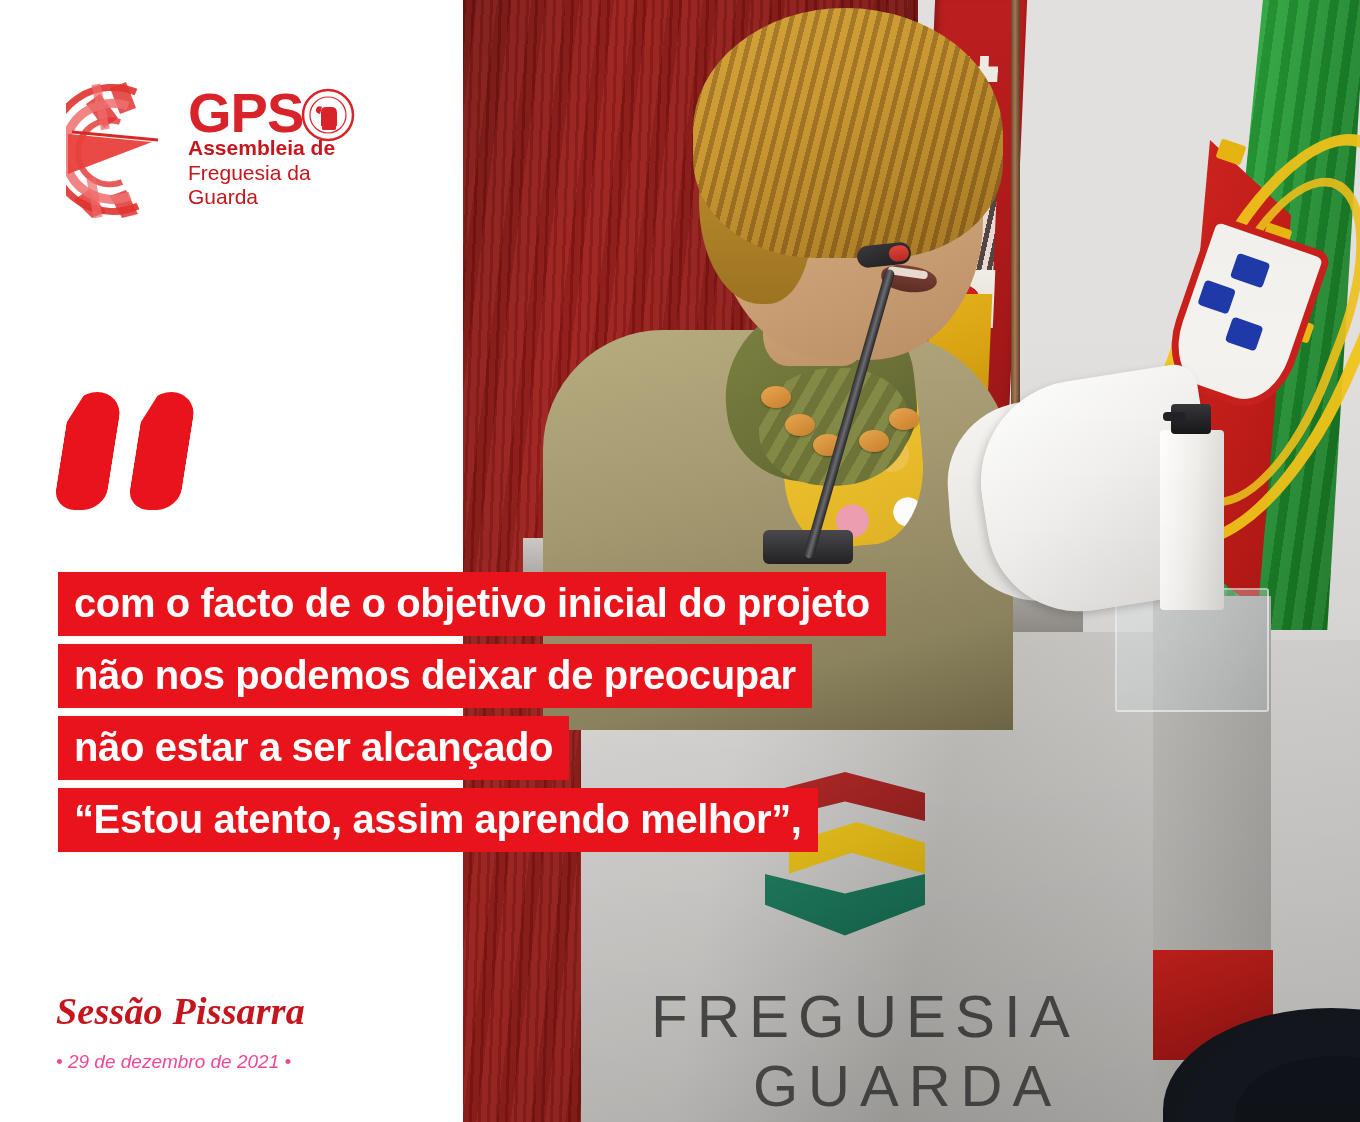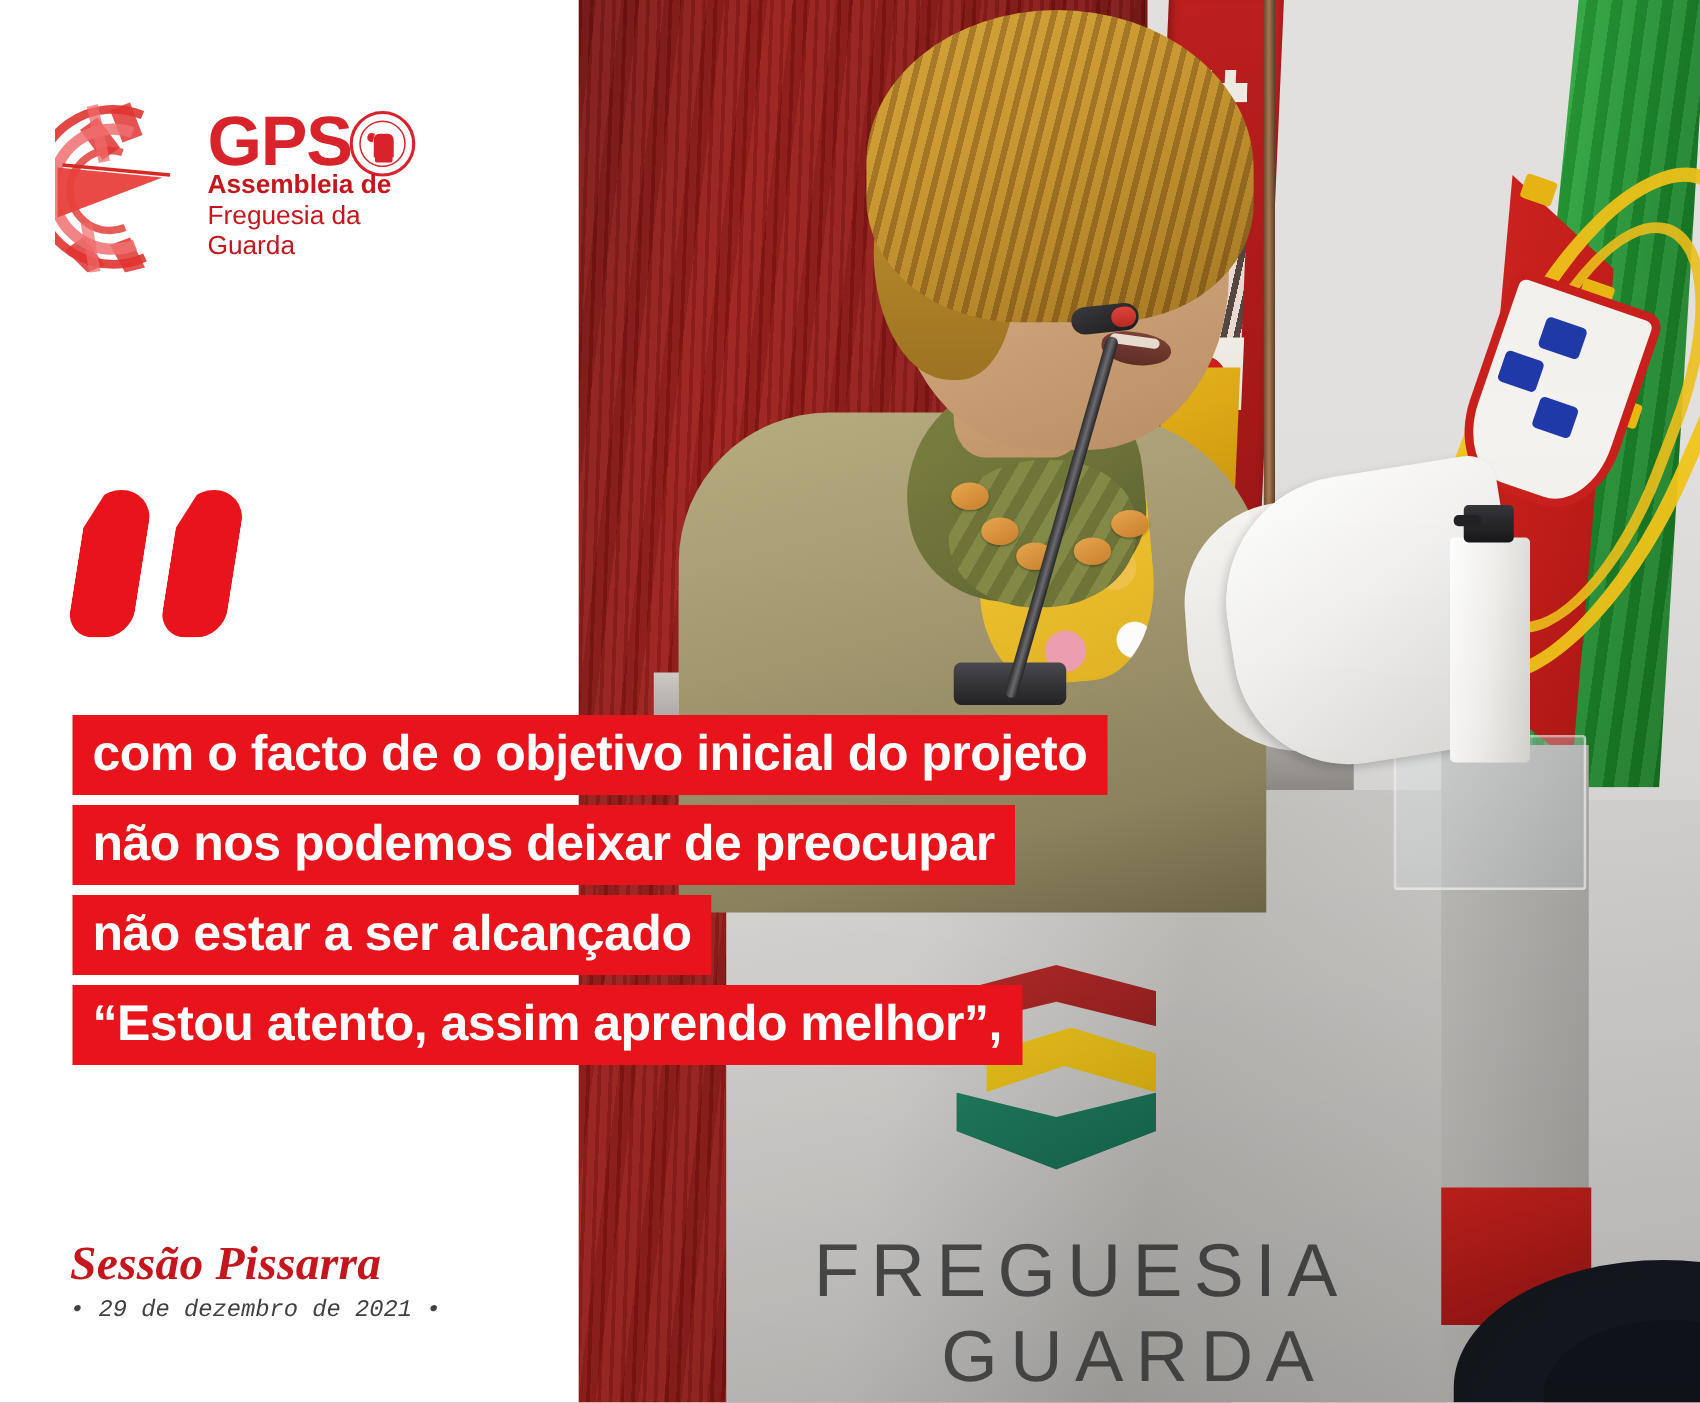--- a/index.html
+++ b/index.html
@@ -175,42 +175,42 @@
      border-radius:56% 54% 0 0;}
   .silho2{position:absolute;left:772px;top:1056px;width:200px;height:120px;background:#10141a;border-radius:50% 50% 0 0;}
   .redpatch{position:absolute;left:690px;top:950px;width:120px;height:110px;
      background:linear-gradient(160deg,#c2201c,#8d1311);}
 
   
   .grade{position:absolute;inset:0;pointer-events:none;
      background:linear-gradient(180deg,rgba(0,0,0,.03) 0%,rgba(0,0,0,0) 30%,rgba(0,0,0,.06) 100%);}
 
   
-  #logo{position:absolute;left:44px;top:78px;width:320px;height:140px;}
+  #logo{position:absolute;left:66px;top:78px;width:320px;height:140px;}
   .logo-mark{position:absolute;left:0;top:0;width:118px;height:140px;}
   .quote-mark{position:absolute;left:62px;top:392px;width:150px;height:122px;}
   .qm{position:absolute;top:0;width:52px;height:118px;background:#e8131b;
       border-radius:26px 26px 22px 22px;
       clip-path:polygon(28% 0,100% 0,100% 100%,0 100%,0 26%);
       transform:skewX(-9deg);}
   .qm1{left:0;} .qm2{left:74px;}
 
   .quote-block{position:absolute;left:58px;top:572px;}
   .qline{display:inline-block;background:#e8131b;color:#ffffff;
      font-family:"Liberation Sans",sans-serif;font-weight:bold;font-size:40px;line-height:1.0;
      padding:11px 16px 13px 16px;white-space:nowrap;letter-spacing:-.4px;}
   .qrow{margin-bottom:8px;}
 
   .attrib{position:absolute;left:56px;top:992px;}
   .attrib .nm{font-family:"Liberation Serif",serif;font-style:italic;font-weight:bold;
      font-size:38px;color:#c4161c;letter-spacing:.2px;line-height:1.05;}
   .attrib .s1{font-family:"Liberation Sans",sans-serif;font-style:italic;font-weight:bold;
      font-size:20px;color:#c4161c;margin-top:5px;}
-  .attrib .s2{font-family:Liberation Mono, monospace;font-style:italic;
-     font-size:19px;color:#404040;margin-top:5px;}
+  .attrib .s2{font-family:Liberation Sans, sans-serif;font-style:italic;
+     font-size:19px;color:#ec4899;margin-top:19px;}
 </style>
 </head>
 <body>
 
 <div id="card">
 
   <div id="photo">
     <div class="curtain"></div>
     <div class="wall"></div>
     <div class="wall2"></div>

